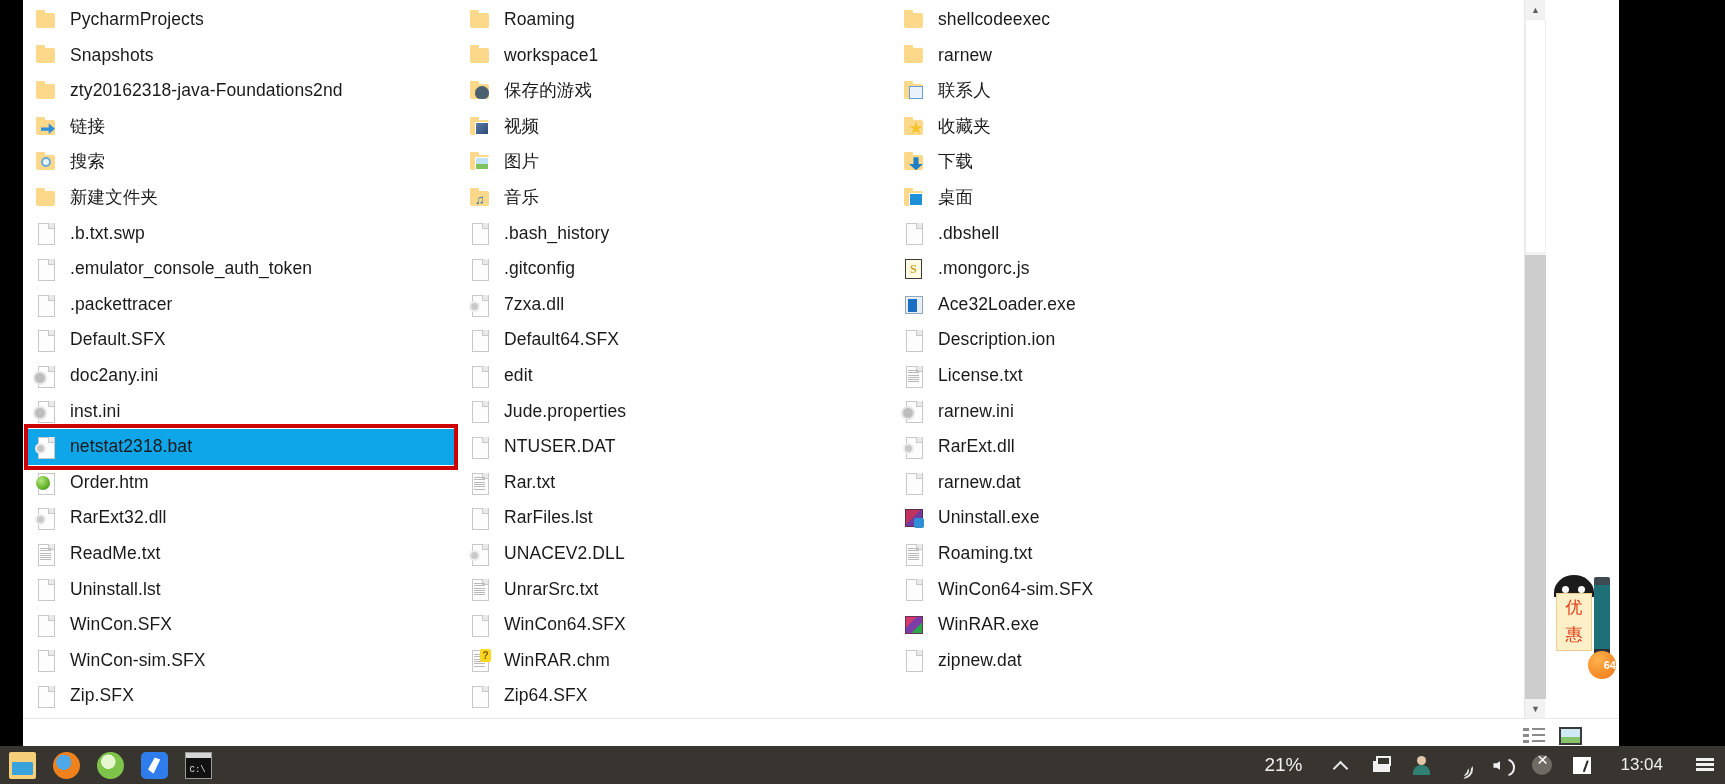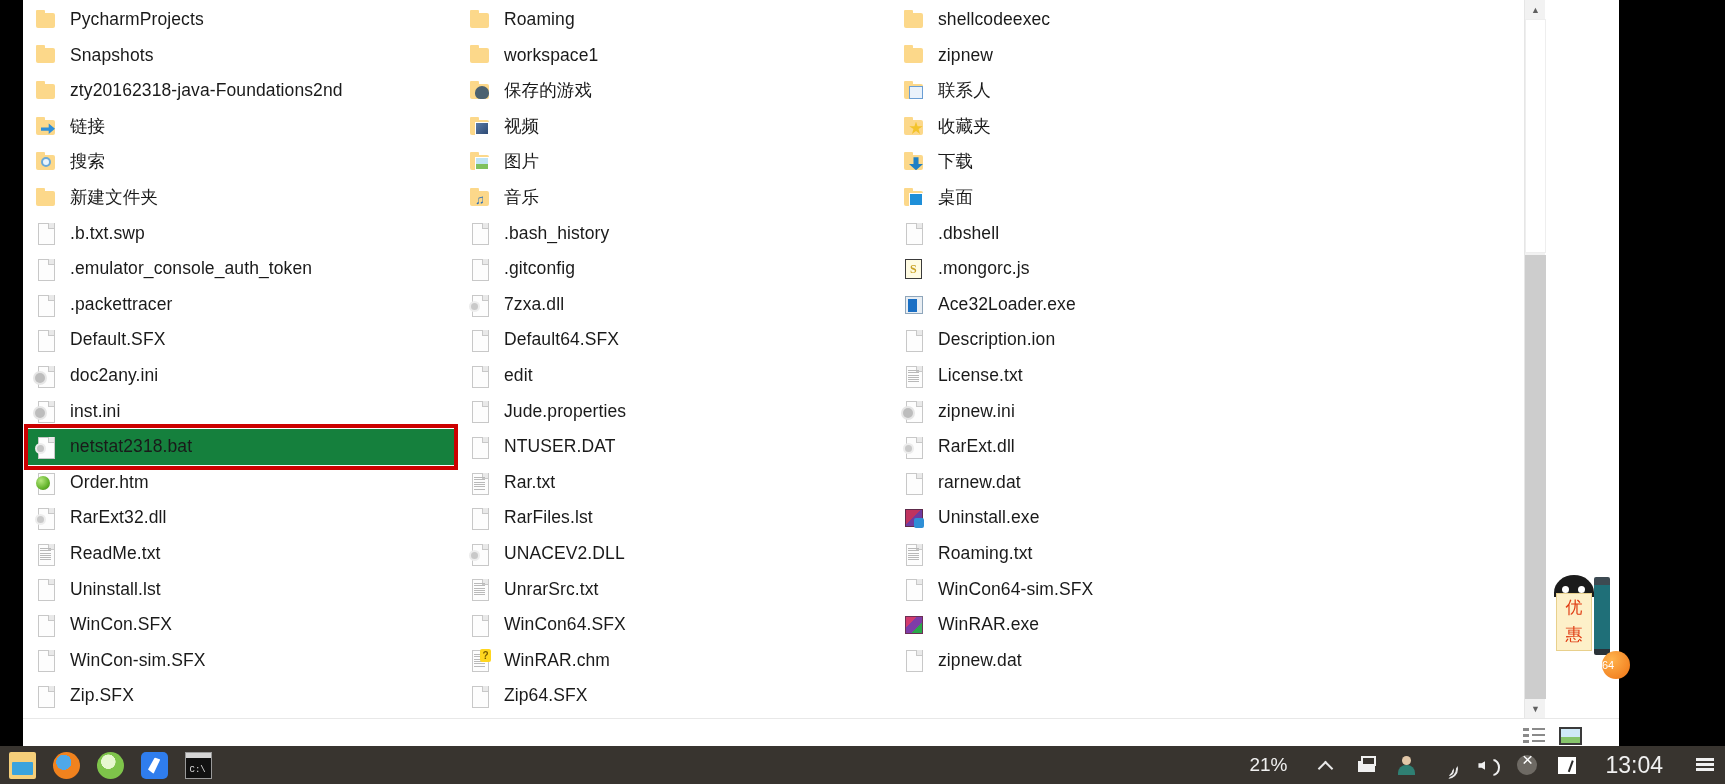--- a/index.html
+++ b/index.html
@@ -43,21 +43,21 @@
   #col-2 { left: 872px; }
 
   .item {
     position: relative;
     display: flex;
     align-items: center;
     height: 35.6px;
     padding-left: 8px;
     white-space: nowrap;
   }
-  .item.selected { background: #15803d; }
+  .item.selected { background: #0ea5e9; }
 
   .icon {
     width: 22px; height: 24px;
     flex: 0 0 22px;
     margin-right: 13px;
     position: relative;
   }
   .label {
     font-size: 17.5px;
     color: #1a1a1a;
@@ -285,29 +285,29 @@
     text-align: center;
     font-family: "DejaVu Sans", sans-serif;
   }
   #coupon-widget .bar {
     position: absolute; left: 40px; top: 2px;
     width: 16px; height: 78px;
     background: linear-gradient(to bottom, #3d4a52 0 10%, #1f6f78 10% 92%, #2a3238 92% 100%);
     border-radius: 2px;
   }
   #coupon-widget .badge64 {
-    position: absolute; left: 48px; top: 76px;
+    position: absolute; left: 34px; top: 76px;
     width: 28px; height: 28px;
     border-radius: 50%;
     background: radial-gradient(circle at 35% 30%, #ffb34d, #ef7314);
     color: #ffffff;
     font-size: 11px;
-    text-align: left;
+    text-align: right;
     line-height: 28px;
-    font-weight: normal;
+    font-weight: bold;
   }
 
   
   #taskbar {
     position: absolute;
     left: 0; bottom: 0;
     width: 1725px; height: 38px;
     background: #38342f;
   }
   #taskbar-left {
@@ -328,21 +328,21 @@
     display: flex; align-items: flex-start;
   }
   .tray-item {
     height: 38px;
     display: flex; align-items: center; justify-content: center;
     color: #f0f0f0;
     font-size: 16px;
     padding: 0 7px;
   }
   #battery-pct { font-size: 19px; padding: 0 20px 0 10px; }
-  #clock { font-size: 23px; padding: 0 22px 0 18px; }
+  #clock { font-size: 17px; padding: 0 22px 0 18px; }
   .tray-glyph { width: 26px; height: 26px; position: relative; }
 
   
   .gl-chevron::before {
     content: "";
     position: absolute; left: 6px; top: 11px;
     width: 9px; height: 9px;
     border-left: 2px solid #e8e8e8;
     border-top: 2px solid #e8e8e8;
     transform: rotate(45deg);
@@ -650,21 +650,21 @@
             <span class="label">Zip64.SFX</span>
           </div>
         </div>
       <div class="column" id="col-2">
           <div class="item">
             <span class="icon ic-folder"></span>
             <span class="label">shellcodeexec</span>
           </div>
           <div class="item">
             <span class="icon ic-folder"></span>
-            <span class="label">zipnew</span>
+            <span class="label">rarnew</span>
           </div>
           <div class="item">
             <span class="icon ic-folder ic-folder-badge">
               <span class="badge" style="background:#eaf2fb;border:1px solid #6a9ed4;"></span>
             </span>
             <span class="label cjk">联系人</span>
           </div>
           <div class="item">
             <span class="icon ic-folder ic-folder-badge">
               <span class="badge" style="background:#f3c32c;clip-path:polygon(50% 0,61% 35%,98% 35%,68% 57%,79% 95%,50% 72%,21% 95%,32% 57%,2% 35%,39% 35%);"></span>
@@ -708,21 +708,21 @@
           <div class="item">
             <span class="icon ic-file ic-txt">
               <span class="lines"></span>
             </span>
             <span class="label">License.txt</span>
           </div>
           <div class="item">
             <span class="icon ic-file ic-ini">
               <span class="gear" style="background:#bdbdbd;border-radius:50%;box-shadow:0 0 0 2px #e6e6e6;"></span>
             </span>
-            <span class="label">zipnew.ini</span>
+            <span class="label">rarnew.ini</span>
           </div>
           <div class="item">
             <span class="icon ic-file ic-dll">
               <span class="gear" style="background:#c9c9c9;border-radius:50%;border:2px solid #ededed;"></span>
             </span>
             <span class="label">RarExt.dll</span>
           </div>
           <div class="item">
             <span class="icon ic-file"></span>
             <span class="label">rarnew.dat</span>

